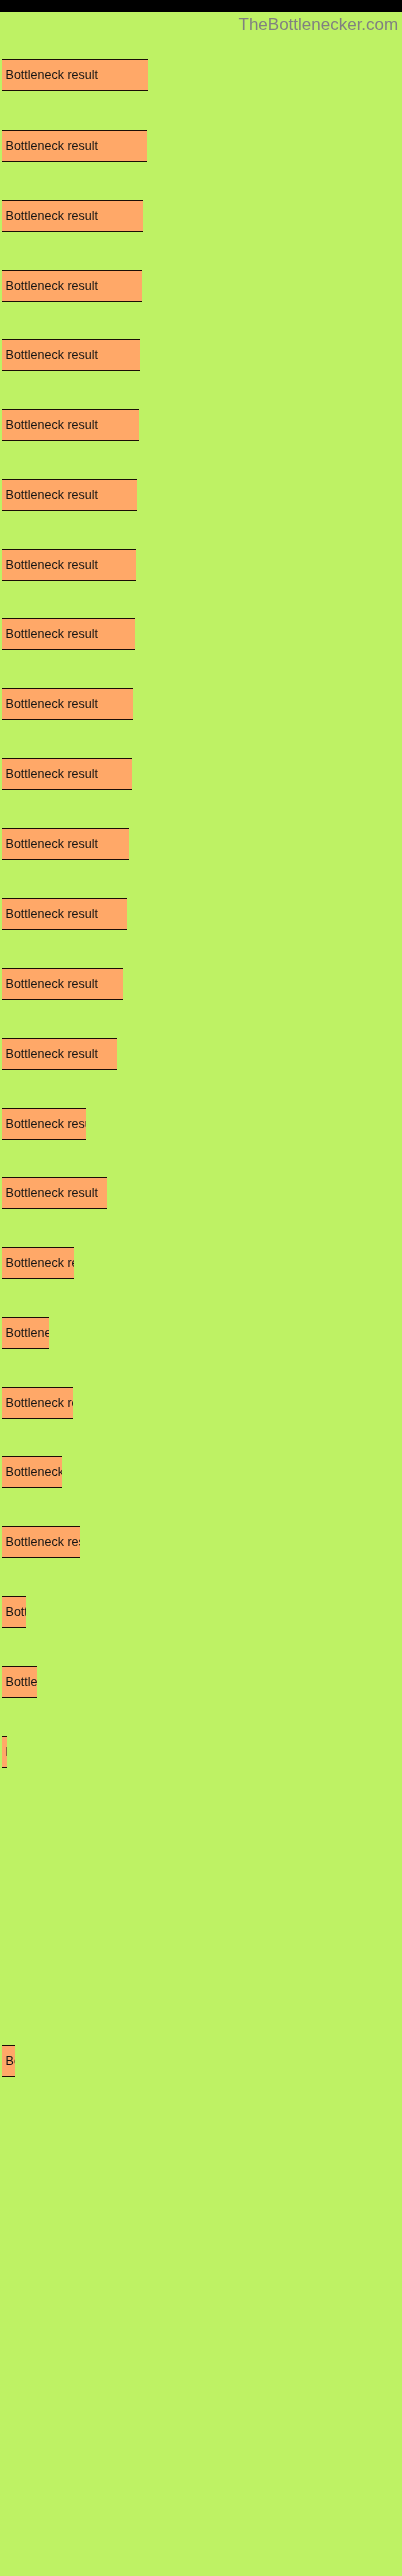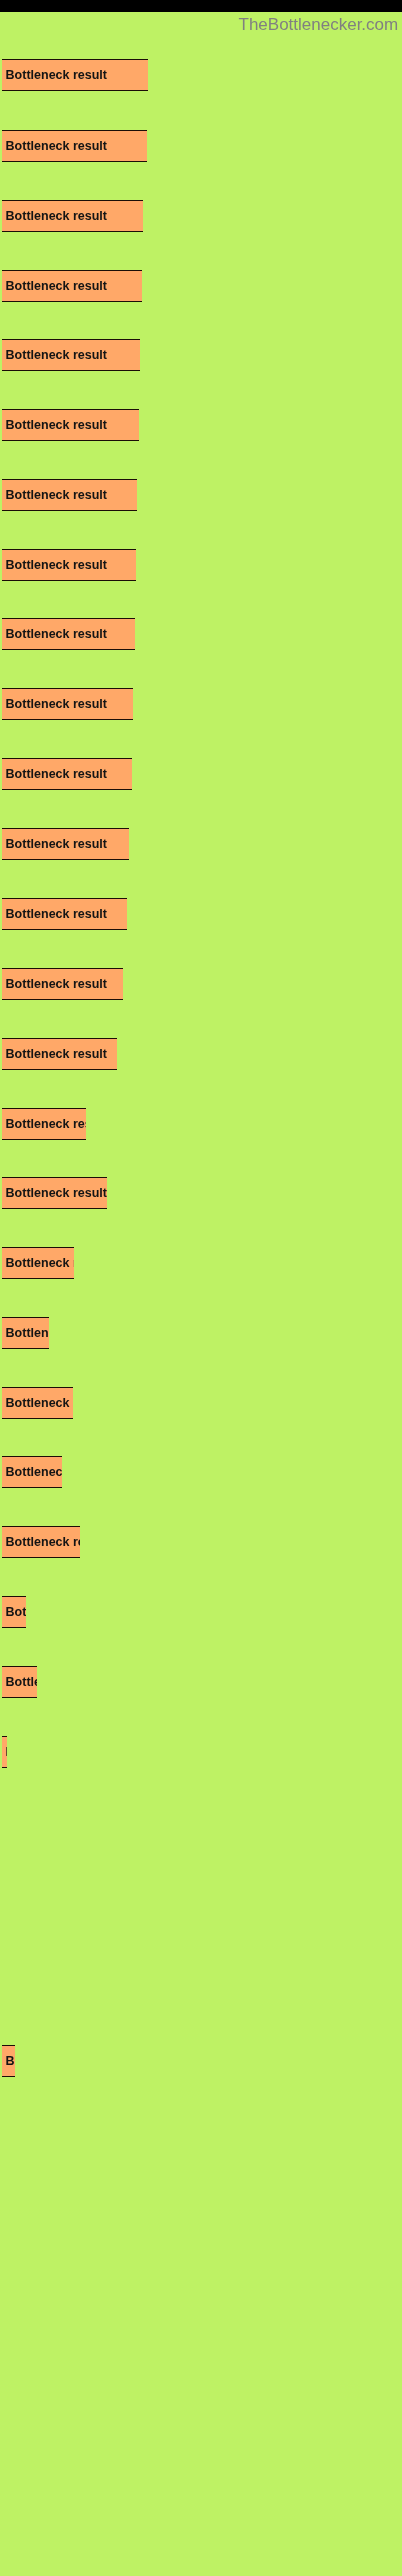--- a/index.html
+++ b/index.html
@@ -60,21 +60,20 @@
     position: absolute;
     left: 2.4px;
     top: 0;
     height: 32px;
     background: #FFA868;
     border-top: 0.8px solid #1a0d06;
     border-bottom: 0.8px solid #1a0d06;
     box-sizing: border-box;
     overflow: hidden;
     white-space: nowrap;
-    font-weight: bold;
   }
 
   .bar-label {
     position: absolute;
     left: 3.2px;
     top: 50%;
     transform: translateY(-50%);
     color: #141414;
     font-size: 12.5px;
     line-height: 14.5px;

